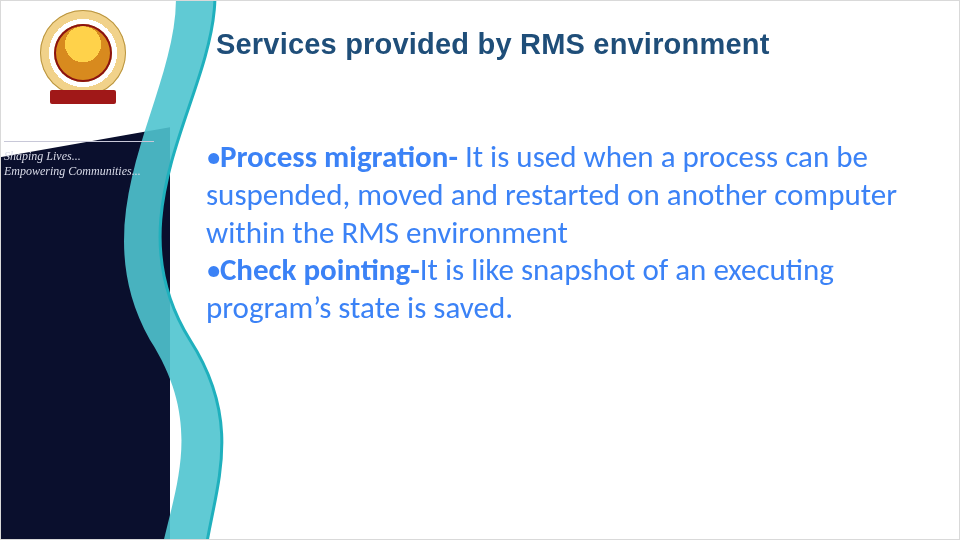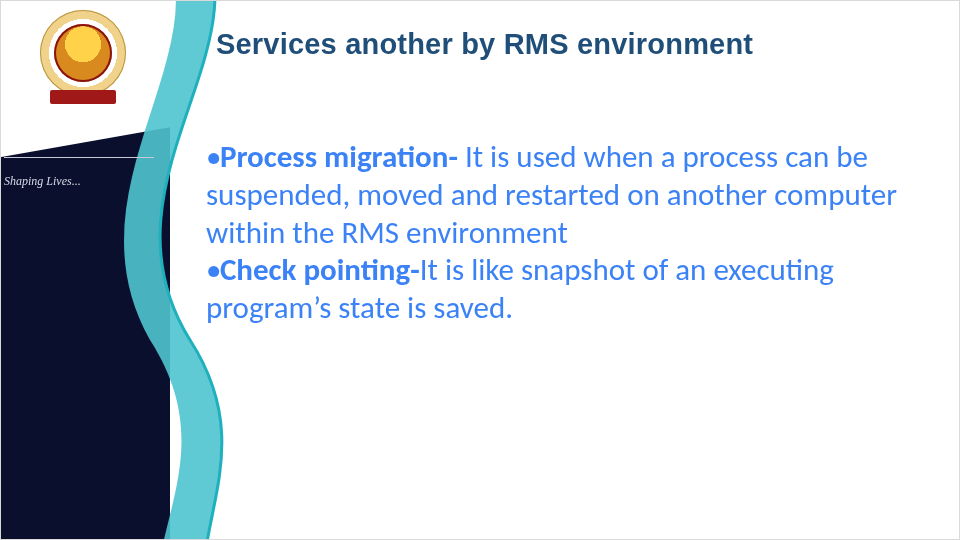--- a/index.html
+++ b/index.html
@@ -94,22 +94,22 @@
     font-variant: small-caps;
     letter-spacing: 1px;
     font-size: 18px;
     color: #ffffff;
   }
   .wm-bottom {
     font-family: Liberation Sans, sans-serif;
     font-size: 19px;
     letter-spacing: 0.5px;
     border-bottom: 1px solid #c8c8d8;
-    padding-bottom: 18px;
-    margin-bottom: 16px;
+    padding-bottom: 2px;
+    margin-bottom: 7px;
   }
   .wm-tag {
     font-family: Georgia, "Times New Roman", serif;
     font-style: italic;
     font-size: 12px;
     color: #d9dbe8;
     line-height: 1.25;
   }
   
   .title {
@@ -177,23 +177,24 @@
     <div class="seal-outer">
       <div class="seal-inner"></div>
       <div class="seal-ribbon"></div>
     </div>
   </div>
 
   <div class="wordmark">
     <div class="wm-top">Centurion</div>
     <div class="wm-bottom">UNIVERSITY</div>
     <div class="wm-tag">Shaping Lives...</div>
-  </div>
-
-  <div class="title">Services another by RMS environment</div>
+    <div class="wm-tag">Empowering Communities...</div>
+  </div>
+
+  <div class="title">Services provided by RMS environment</div>
 
   <div class="body">
     <span class="bullet">
       <span class="dot">•</span><span class="bold">Process migration-</span><span> It is used when a process can be suspended, moved and restarted on another computer within the RMS environment</span>
     </span>
     <span class="bullet">
       <span class="dot">•</span><span class="bold">Check pointing-</span><span>It is like snapshot of an executing program’s state is saved.</span>
     </span>
   </div>
 

